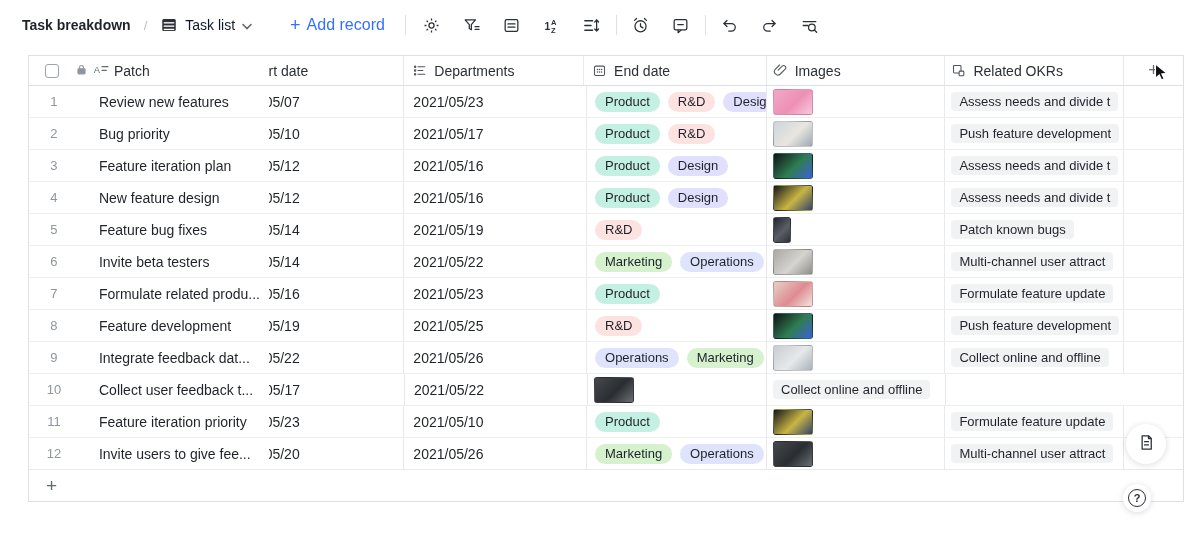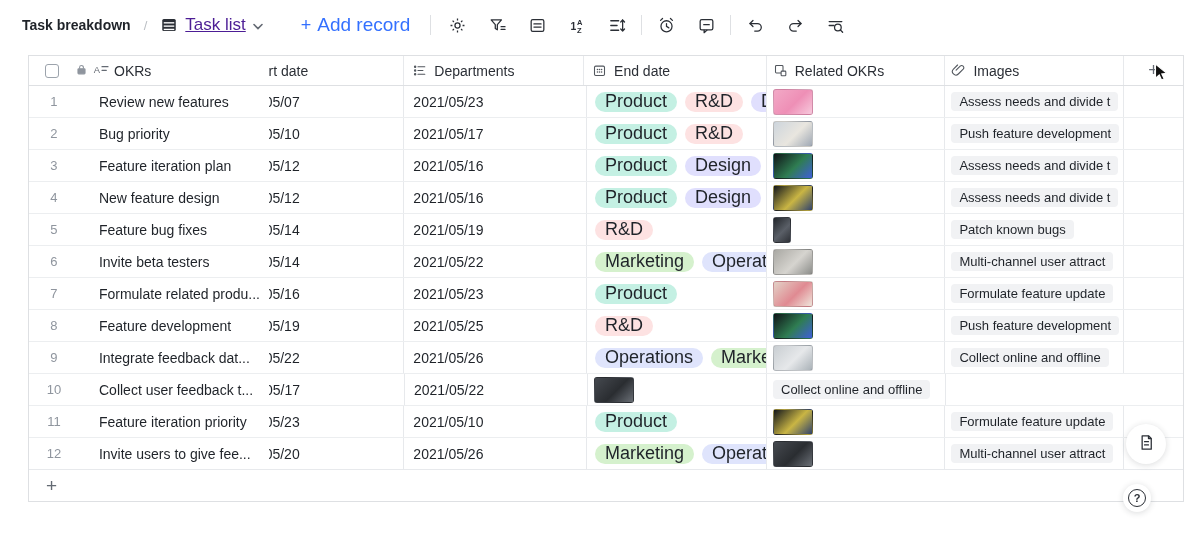--- a/index.html
+++ b/index.html
@@ -6,25 +6,25 @@
   html,body { background:#fff; }
   .app { position:relative; width:1196px; height:533px; background:#fff;
          font-family:"Liberation Sans", sans-serif; color:#1f2329; overflow:hidden; }
 
   
   .toolbar { position:absolute; top:0; left:0; right:0; height:50px;
              display:flex; align-items:center; padding-left:22px; }
   .tb-title { font-size:14px; font-weight:700; color:#1f2329; }
   .tb-sep { margin:0 13px; color:#bbbfc4; font-size:13px; }
   .view-btn { display:flex; align-items:center; gap:7px; cursor:pointer; }
-  .view-btn .vlabel { font-size:17px; font-weight:500; color:#4c1d95;text-decoration:underline; }
+  .view-btn .vlabel { font-size:14px; font-weight:500; color:#0f172a; }
   .add-record { display:flex; align-items:center; gap:6px; margin-left:38px;
                 color:#3370ff; cursor:pointer; }
   .add-record .plus { font-size:18px; line-height:1; font-weight:400; }
-  .add-record .arlabel { font-size:19px; font-weight:500; }
+  .add-record .arlabel { font-size:16px; font-weight:500; }
   .tb-div { width:1px; height:20px; background:#dee0e3; margin:0 6px 0 20px; }
   .tb-div2 { width:1px; height:20px; background:#dee0e3; margin:0 4px; }
   .tb-icon { width:40px; height:34px; display:flex; align-items:center;
              justify-content:center; color:#2b2f36; cursor:pointer; border-radius:6px; }
   .tb-icon svg { display:block; }
 
   
   .grid { position:absolute; left:28px; top:55px; width:1156px;
           border:1px solid #dee0e3; background:#fff; }
   .hrow { display:flex; height:30px; align-items:center; border-bottom:1px solid #dee0e3;
@@ -55,21 +55,21 @@
   .col-task { width:176px; padding-left:6px; }
   .col-start { width:135px; }
   .col-start .clip { display:inline-block; margin-left:-39px; }
   .col-end { width:183px; padding-left:9px; }
   .col-dept { width:180px; padding-left:8px; }
   .col-img { width:179px; padding-left:6px; }
   .col-okr { width:179px; padding-left:6px; }
   .col-add { width:60px; }
 
   .tag { display:inline-flex; align-items:center; flex:none; height:20px; padding:10px 10px;
-         border-radius:10px; font-size:18px; color:#1f2329; margin-right:8px; }
+         border-radius:10px; font-size:13px; color:#1f2329; margin-right:8px; }
   .thumb { display:inline-block; height:26px; border-radius:3px;
            border:1px solid rgba(31,35,41,.15); }
   .chip { display:inline-flex; align-items:center; height:19px; padding:0 8px;
           border-radius:4px; background:#f1f2f4; font-size:13px; color:#1f2329; }
 
   .addrow { display:flex; align-items:center; height:31px; padding-left:17px;
             color:#646a73; font-size:19px; cursor:pointer; }
 
   
   .float-btn { position:absolute; display:flex; align-items:center; justify-content:center;
@@ -215,21 +215,21 @@
               <rect x="5.5" y="10.5" width="13" height="9.5" rx="1.5" fill="#8f959e"></rect>
               <path d="M8.5 10.5V8a3.5 3.5 0 0 1 7 0v2.5"></path>
             </svg>
         </span>
         <span class="ficon">
           <svg width="16" height="14" viewBox="0 0 24 20">
               <text x="1" y="15.5" font-size="14" fill="#646a73">A</text>
               <path d="M13.5 6.5h9M13.5 12h6.5" stroke="#646a73" stroke-width="1.8" stroke-linecap="round"></path>
             </svg>
         </span>
-        <span class="hlabel">OKRs</span>
+        <span class="hlabel">Patch</span>
       </div>
       <div class="hcell w-start">
         <span class="clip-h">Start date</span>
       </div>
       <div class="hcell w-dept bl">
         <span class="hicon">
           <svg width="15" height="15" viewBox="0 0 24 24" fill="none" stroke="#51565d" stroke-width="1.7" stroke-linecap="round">
               <circle cx="5" cy="6" r="1.1" fill="#51565d"></circle>
               <circle cx="5" cy="12" r="1.1" fill="#51565d"></circle>
               <circle cx="5" cy="18" r="1.1" fill="#51565d"></circle>
@@ -240,36 +240,36 @@
       </div>
       <div class="hcell w-end bl">
         <span class="hicon">
           <svg width="15" height="15" viewBox="0 0 24 24" fill="none" stroke="#51565d" stroke-width="1.7">
               <rect x="4" y="5" width="16" height="15" rx="2"></rect>
               <path d="M8.7 10.5h.1M12 10.5h.1M15.3 10.5h.1M8.7 14.5h.1M12 14.5h.1M15.3 14.5h.1" stroke-width="2.4" stroke-linecap="round"></path>
             </svg>
         </span>
         <span>End date</span>
       </div>
+      <div class="hcell w-img bl">
+        <span class="hicon">
+          <svg width="15" height="15" viewBox="0 0 24 24" fill="none" stroke="#51565d" stroke-width="1.7" stroke-linecap="round">
+              <path d="M8.2 11.5l6.5-6.5a3.4 3.4 0 0 1 4.8 4.8l-7.8 7.8a5.5 5.5 0 0 1-7.8-7.8L10.5 3.2"></path>
+            </svg>
+        </span>
+        <span>Images</span>
+      </div>
       <div class="hcell w-okr bl">
         <span class="hicon">
           <svg width="15" height="15" viewBox="0 0 24 24" fill="none" stroke="#51565d" stroke-width="1.7">
               <rect x="4" y="4" width="12" height="12" rx="1.5"></rect>
               <rect x="13" y="13" width="7.5" height="7.5" rx="1.2" fill="#fff"></rect>
             </svg>
         </span>
         <span>Related OKRs</span>
-      </div>
-      <div class="hcell w-img bl">
-        <span class="hicon">
-          <svg width="15" height="15" viewBox="0 0 24 24" fill="none" stroke="#51565d" stroke-width="1.7" stroke-linecap="round">
-              <path d="M8.2 11.5l6.5-6.5a3.4 3.4 0 0 1 4.8 4.8l-7.8 7.8a5.5 5.5 0 0 1-7.8-7.8L10.5 3.2"></path>
-            </svg>
-        </span>
-        <span>Images</span>
       </div>
       <div class="hcell w-add bl">
         <span>+</span>
       </div>
     </div>
 
     <div>
         <div class="trow">
       <div class="c col-num">1</div>
       <div class="c col-task">Review new features</div>

